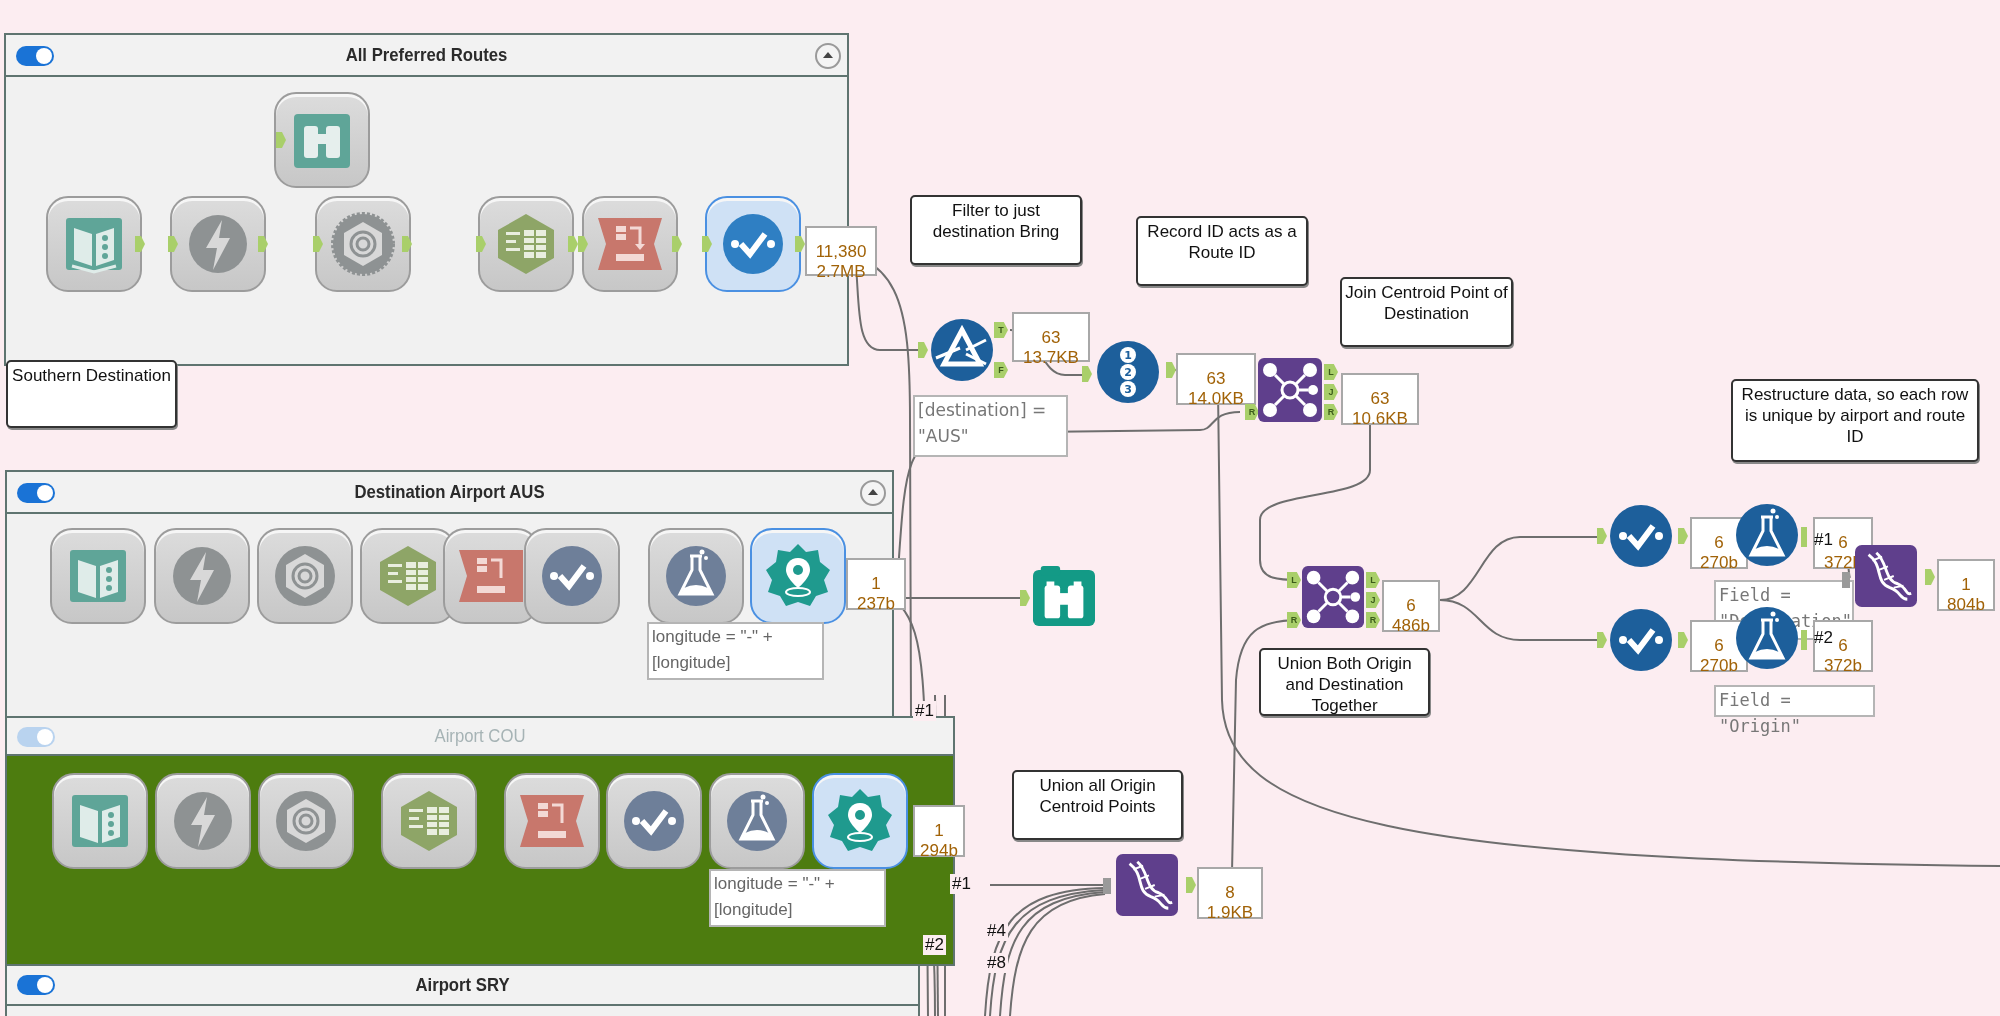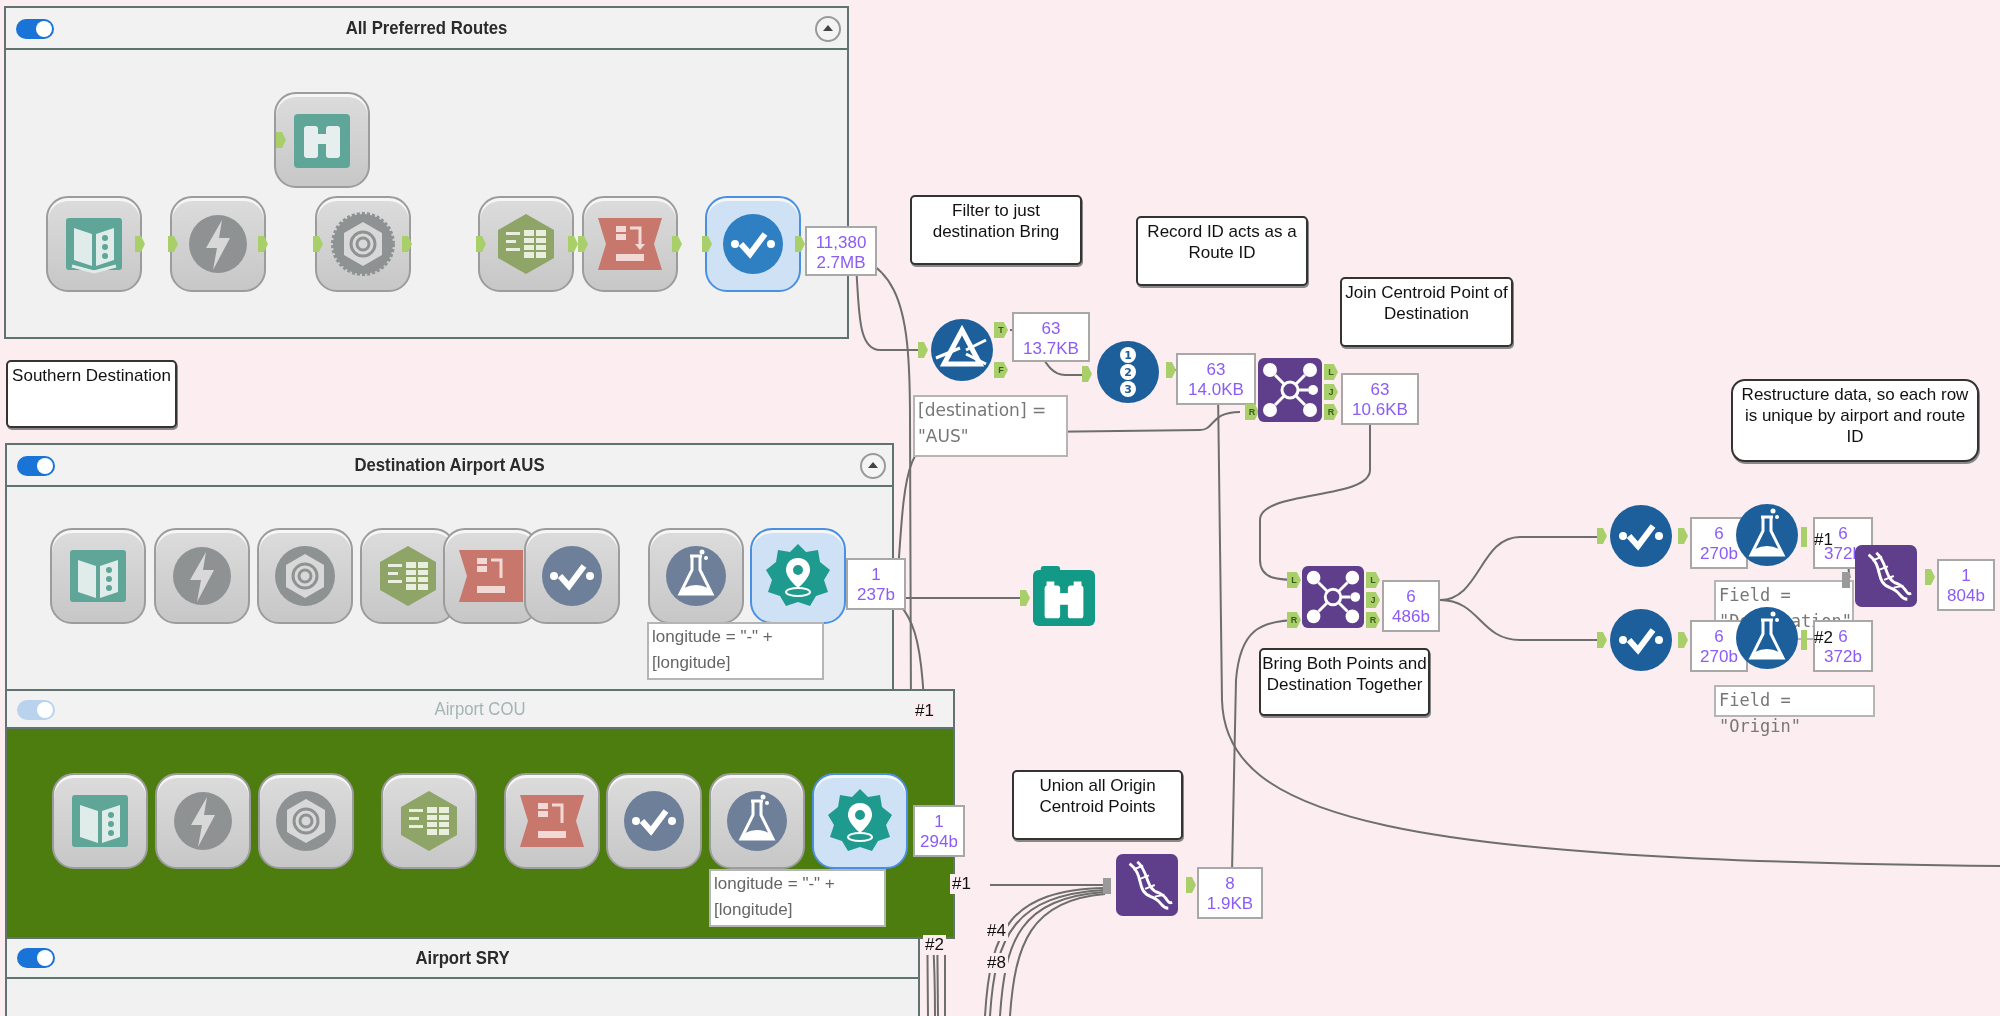--- a/index.html
+++ b/index.html
@@ -1,30 +1,30 @@
 <!DOCTYPE html>
 <html><head>
 <meta charset="utf-8">
 <style>
   html,body{margin:0;padding:0;}
   body{width:2000px;height:1016px;position:relative;overflow:hidden;background:#fcedf1;font-family:"Liberation Sans",sans-serif;}
-  .container{position:absolute;background:#f1f1f1;border:2px solid #5f7470;box-sizing:border-box;}
+  .container{position:absolute;background:#f1f1f1;border:2px solid #5f7470;box-sizing:border-box;margin-top:27px;}
   .container .hdr{position:absolute;left:0;right:0;top:0;height:40px;border-bottom:2px solid #5f7470;background:#f2f2f2;}
   .container .hdr .title{position:absolute;left:0;right:0;top:9px;text-align:center;font-size:19px;color:#2b2b2b;font-family:"Liberation Sans",sans-serif;font-weight:bold;transform:scaleX(0.88);}
   .toggle{position:absolute;left:10px;top:11px;width:38px;height:20px;border-radius:10px;background:#1a73d6;}
   .toggle::after{content:"";position:absolute;right:2px;top:2px;width:16px;height:16px;border-radius:50%;background:#fff;}
   .toggle.off{background:#b9d3ef;}
   .collapse{position:absolute;right:6px;top:8px;width:26px;height:26px;border-radius:50%;border:2px solid #9a9a9a;background:#f4f4f4;box-sizing:border-box;}
   .collapse::after{content:"";position:absolute;left:6px;top:7px;border-left:5px solid transparent;border-right:5px solid transparent;border-bottom:6px solid #444;}
   .tool{position:absolute;width:96px;height:96px;border-radius:22px;background:linear-gradient(#dcdcdc,#c7c7c7);border:2px solid #9c9c9c;box-sizing:border-box;box-shadow:inset 0 3px 0 #f6f6f6;}
   .tool.sel{background:#cfe1f5;border-color:#4a90e2;}
   .tool .ico{position:absolute;left:14px;top:14px;width:64px;height:64px;}
   .anchor{position:absolute;width:10px;height:16px;background:#a9cf6a;}
   .anchor.r{clip-path:polygon(0 0,60% 0,100% 50%,60% 100%,0 100%);}
-  .stat{position:absolute;background:#fff;border:2px solid #a8a8a8;box-sizing:border-box;text-align:center;font-size:17px;line-height:20px;color:#8b5cf6;padding-top:5px;}
+  .stat{position:absolute;background:#fff;border:2px solid #a8a8a8;box-sizing:border-box;text-align:center;font-size:17px;line-height:20px;color:#a16207;padding-top:14px;}
   .note{position:absolute;background:#fff;border:2px solid #333;border-radius:5px;box-sizing:border-box;text-align:center;font-size:17px;line-height:21px;color:#111;box-shadow:1px 2px 0 #888;padding-top:3px;}
   .expr{position:absolute;background:#fff;border:2px solid #b5b5b5;box-sizing:border-box;font-size:17px;line-height:26px;color:#777;padding-left:3px;font-family:"DejaVu Sans",sans-serif;}
   .bigico{position:absolute;}
   .port{position:absolute;width:14px;height:16px;background:#a9cf6a;font-size:9px;font-weight:bold;color:#3b5b1a;text-align:center;line-height:16px;clip-path:polygon(0 0,70% 0,100% 50%,70% 100%,0 100%);}
   .tag{position:absolute;font-size:17px;color:#111;background:#fcedf1;padding:0 2px;}
   svg.wires{position:absolute;left:0;top:0;pointer-events:none;}
 </style>
 </head>
 <body>
 
@@ -157,22 +157,22 @@
 
 <div class="stat" style="left:805px;top:226px;width:72px;height:50px;">
   <div>11,380</div>
   <div>2.7MB</div>
 </div>
 
 <div class="note" style="left:910px;top:195px;width:172px;height:70px;">Filter to just destination Bring</div>
 <div class="note" style="left:1136px;top:216px;width:172px;height:70px;">Record ID acts as a Route ID</div>
 <div class="note" style="left:1340px;top:277px;width:173px;height:70px;">Join Centroid Point of Destination</div>
 <div class="note" style="left:6px;top:360px;width:171px;height:68px;">Southern Destination</div>
-<div class="note" style="left:1731px;top:379px;width:248px;height:83px;padding-left:6px;padding-right:6px;border-radius:14px;">Restructure data, so each row is unique by airport and route ID</div>
-<div class="note" style="left:1259px;top:648px;width:171px;height:68px;">Bring Both Points and Destination Together</div>
+<div class="note" style="left:1731px;top:379px;width:248px;height:83px;padding-left:6px;padding-right:6px;">Restructure data, so each row is unique by airport and route ID</div>
+<div class="note" style="left:1259px;top:648px;width:171px;height:68px;">Union Both Origin and Destination Together</div>
 <div class="note" style="left:1012px;top:770px;width:171px;height:70px;padding-left:6px;padding-right:6px;">Union all Origin Centroid Points</div>
 
 <div class="anchor r" style="left:918px;top:342px;"></div>
 <svg class="bigico" style="left:930px;top:318px;" width="64" height="64" viewBox="0 0 64 64">
     <circle cx="32" cy="32" r="31" fill="#1d5f9b"></circle>
     <path d="M32 12 L50 46 H14Z" fill="none" stroke="#fff" stroke-width="5"></path>
     <path d="M6 40 L30 30 M36 32 L56 22 M36 36 L56 46" stroke="#fff" stroke-width="3"></path>
   </svg>
 <div class="port" style="left:994px;top:322px;">T</div>
 <div class="port" style="left:994px;top:362px;">F</div>

